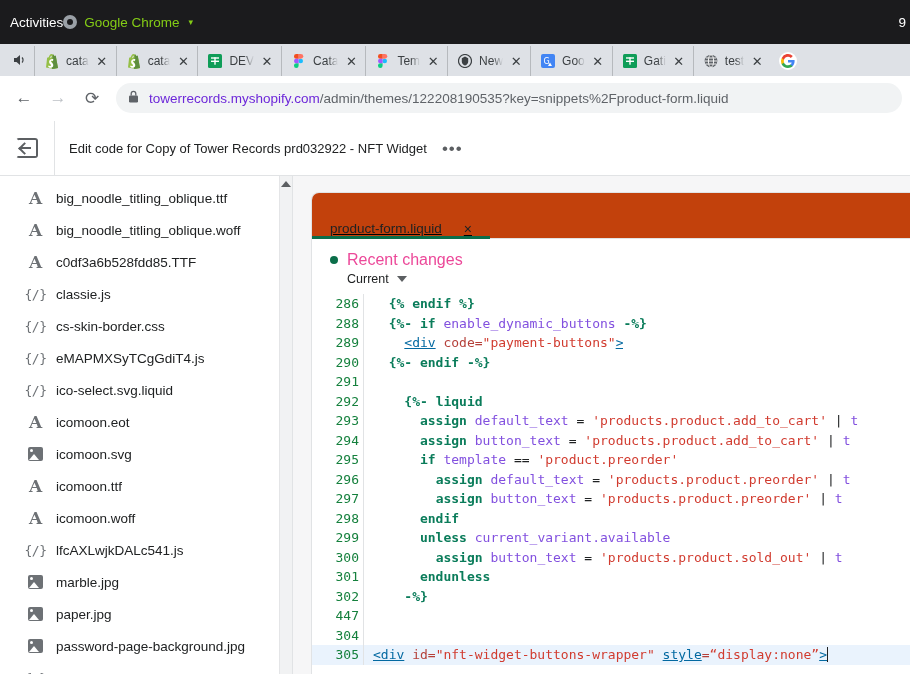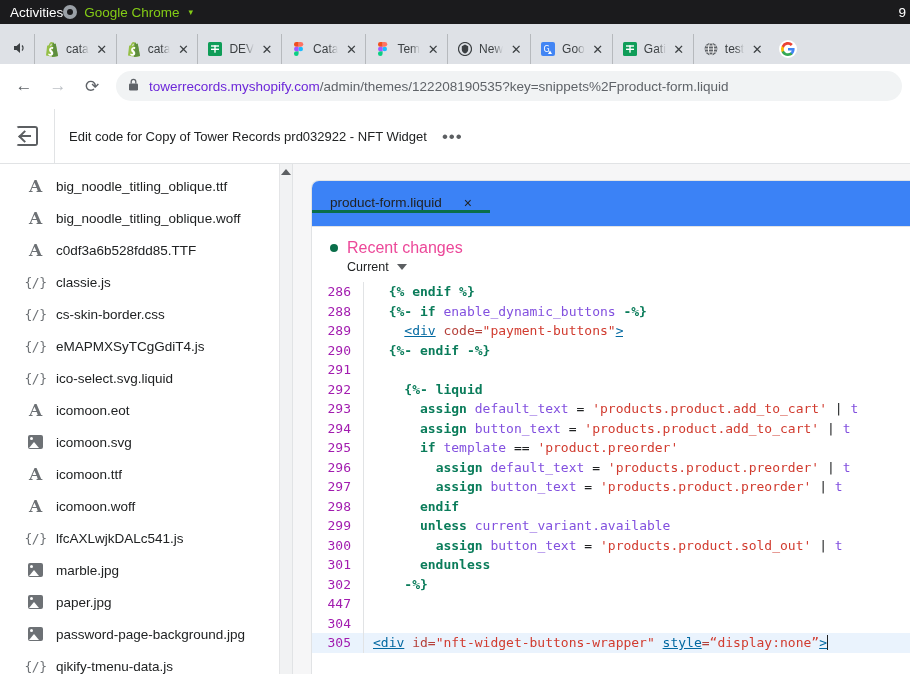--- a/index.html
+++ b/index.html
@@ -6,21 +6,21 @@
   html, body {
     margin: 0; padding: 0;
     width: 910px; height: 674px;
     overflow: hidden;
     background: #ffffff;
     font-family: "Liberation Sans", sans-serif;
   }
 
   
   .os-bar {
-    height: 24px;
+    height: 44px;
     background: #1b1b1d;
     color: #ffffff;
     display: flex;
     align-items: center;
     padding: 0 10px;
     font-size: 13.5px;
     position: relative;
   }
   .os-app {
     display: flex; align-items: center; gap: 7px;
@@ -35,21 +35,21 @@
     width: 6px; height: 6px; border-radius: 50%; background: #1b1b1d;
   }
   .os-caret { font-size: 9px; margin-left: 2px; }
   .os-clock {
     position: absolute; right: 4px; top: 50%; transform: translateY(-50%);
     font-size: 13.5px; color: #ffffff; white-space: nowrap;
   }
 
   
   .tabstrip {
-    height: 40px;
+    height: 32px;
     background: #dee1e6;
     display: flex;
     align-items: flex-end;
     padding-left: 4px;
     position: relative;
   }
   .tab-audio {
     width: 30px; height: 32px;
     display: flex; align-items: center; justify-content: center;
     color: #3c4043;
@@ -247,23 +247,24 @@
     background: #ffffff;
     border: 1px solid #e1e3e5;
     border-radius: 8px 0 0 0;
     border-right: none;
     height: 100%;
     overflow: hidden;
   }
   .tabbar {
     height: 46px;
     display: flex;
-    align-items: center;
+    align-items: flex-end;
     border-bottom: 1px solid #e1e3e5;
-    background: #3b82f6;
+    background: #c2410c;
+    text-decoration: underline;
   }
   .etab {
     display: flex;
     align-items: center;
     gap: 22px;
     padding: 0 18px;
     border-bottom: 3px solid #0a6e4a;
     margin-bottom: -1px;
   }
   .etab-label { font-size: 13.5px; color: #202223; }
@@ -305,22 +306,22 @@
   .code-line {
     display: flex;
     height: 19.5px;
     white-space: pre;
   }
   .code-line.active { background: #eaf3fd; }
   .lineno {
     width: 52px;
     flex: 0 0 52px;
     text-align: right;
-    padding-right: 12px;
-    color: #a21caf;
+    padding-right: 4px;
+    color: #15803d;
     border-right: 1px solid #e1e3e5;
     background: #ffffff;
   }
   .code-line.active .lineno { background: #eaf3fd; }
   .codetext {
     padding-left: 9px;
     color: #202223;
     overflow: hidden;
   }
   .tok-tag     { color: #0369a1; text-decoration: underline; }

